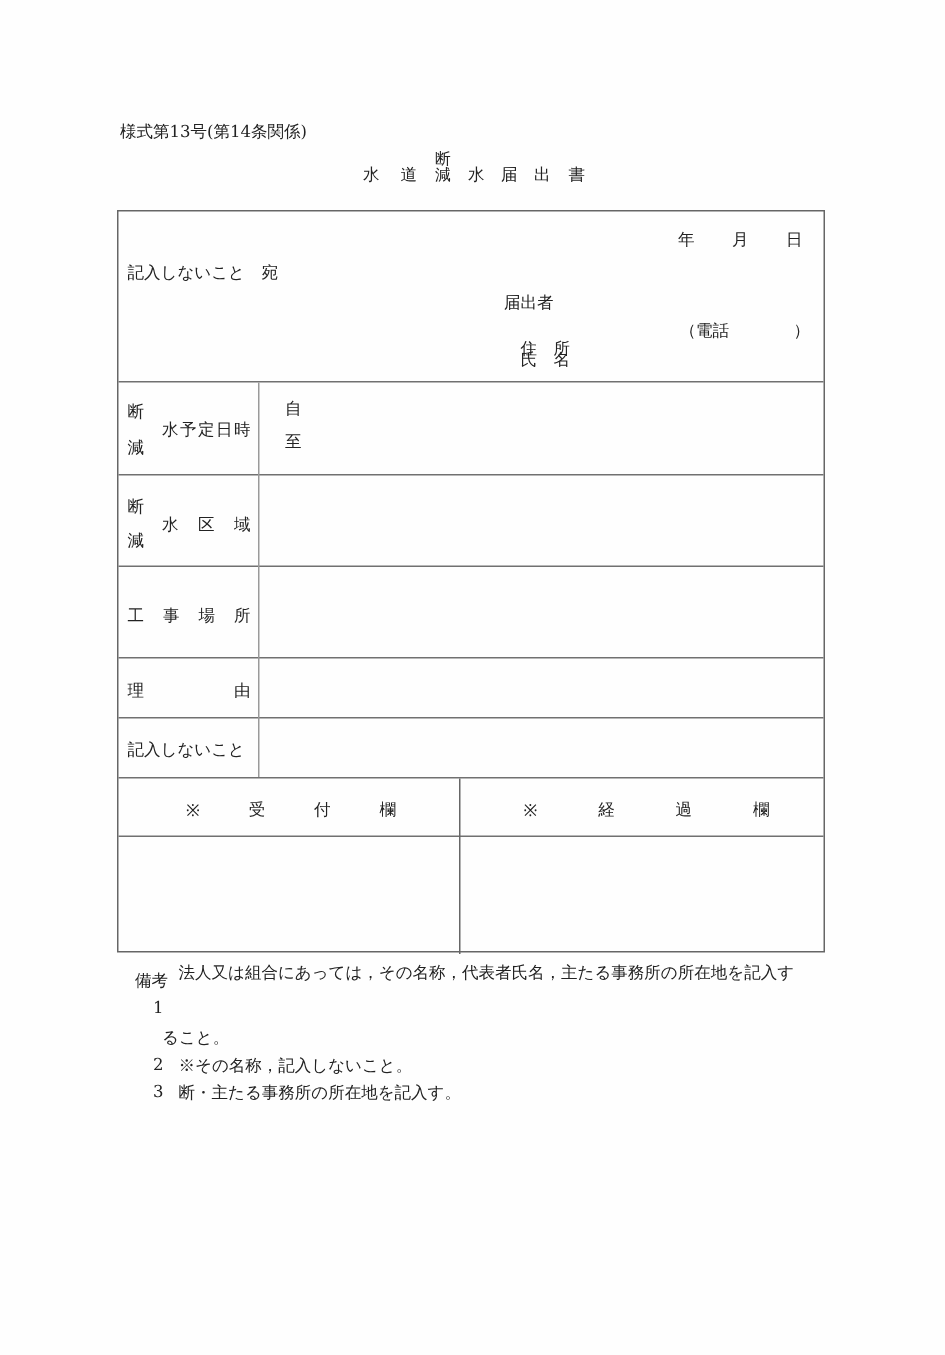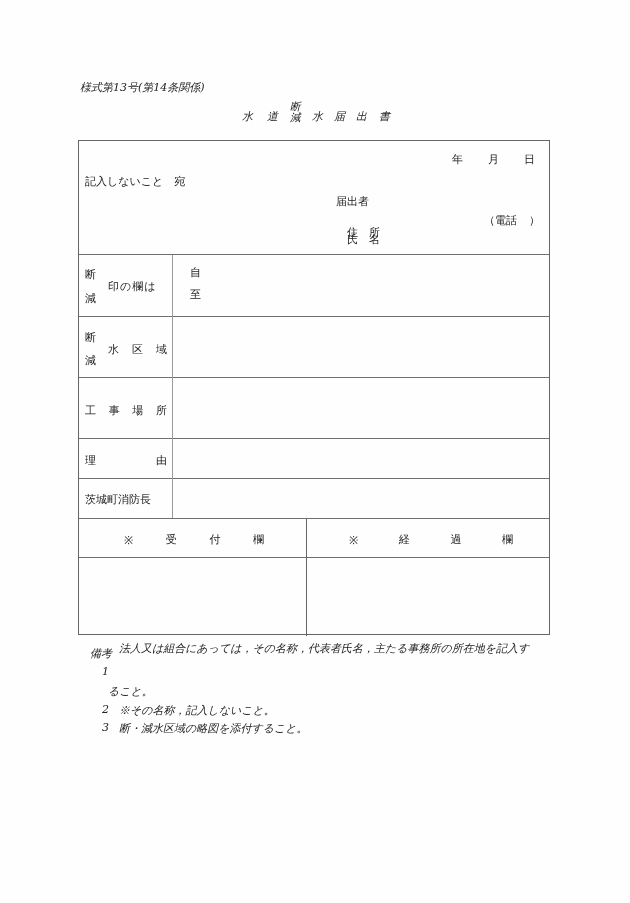--- a/index.html
+++ b/index.html
@@ -1,21 +1,21 @@
 <!DOCTYPE html>
 <html><head>
 <meta charset="utf-8">
 <style>
   html, body { margin:0; padding:0; }
   body {
     width:630px; height:903px; background:#fefefe; position:relative;
     font-family: "DejaVu Serif", "Liberation Serif", serif;
     color:#222; font-size:11px; overflow:hidden;
   }
-  .abs { position:absolute; white-space:nowrap;font-style:italic; }
+  .abs { position:absolute; white-space:nowrap; }
   .form-header { left:80px; top:80px; font-size:11px; }
   .title { top:103px; left:238px; height:26px; }
   .title span { position:absolute; font-size:11px; }
   .title .stack { font-size:10.5px; line-height:11px; top:-2px; text-align:center; }
   .grid { position:absolute; left:78px; top:140px; width:472px; height:495px;
           border:1.5px solid #666; box-sizing:border-box; }
   .hline { position:absolute; height:0; border-top:1.5px solid #707070; }
   .vline { position:absolute; width:0; border-left:1.5px solid #9a9a9a; }
   .vline.dark { border-left-color:#666; }
   .t { position:absolute; white-space:nowrap; font-size:11px; }
@@ -40,38 +40,38 @@
 </div>
 
 <div class="grid">
 
   <div class="t" style="left:373px;top:11px">年</div>
   <div class="t" style="left:409px;top:11px">月</div>
   <div class="t" style="left:445px;top:11px">日</div>
   <div class="t" style="left:6px;top:33px">記入しないこと　宛</div>
   <div class="t" style="left:257px;top:53px">届出者</div>
   <div class="t" style="left:268px;top:84px">住　所</div>
-  <div class="t" style="left:405px;top:72px">（電話</div>
+  <div class="t" style="left:374px;top:72px">（電話</div>
   <div class="t" style="left:450px;top:72px">）</div>
   <div class="t" style="left:268px;top:91px">氏　名</div>
 
   <div class="hline" style="left:0;width:100%;top:113px"></div>
   <div class="hline" style="left:0;width:100%;top:175px"></div>
   <div class="hline" style="left:0;width:100%;top:236px"></div>
   <div class="hline" style="left:0;width:100%;top:297px"></div>
   <div class="hline" style="left:0;width:100%;top:337px"></div>
   <div class="hline" style="left:0;width:100%;top:377px"></div>
   <div class="hline" style="left:0;width:100%;top:416px"></div>
 
   <div class="vline" style="left:93px;top:114px;height:263px"></div>
   <div class="vline dark" style="left:227px;top:378px;height:117px"></div>
 
   <div class="t" style="left:6px;top:126px">断</div>
   <div class="t" style="left:6px;top:150px">減</div>
-  <div class="t" style="left:29px;top:138px;letter-spacing:1px">印の欄は</div>
+  <div class="t" style="left:29px;top:138px;letter-spacing:1px">水予定日時</div>
   <div class="t" style="left:111px;top:124px">自</div>
   <div class="t" style="left:111px;top:146px">至</div>
   <div style="position:absolute;left:95px;top:115px;width:375px;height:59px"></div>
 
   <div class="t" style="left:6px;top:189px">断</div>
   <div class="t" style="left:6px;top:212px">減</div>
   <div class="t spread" style="left:29px;top:201px;width:59px">
     <span>水</span>
     <span>区</span>
     <span>域</span>
@@ -85,21 +85,21 @@
     <span>所</span>
   </div>
   <div style="position:absolute;left:95px;top:238px;width:375px;height:58px"></div>
 
   <div class="t spread" style="left:6px;top:312px;width:82px">
     <span>理</span>
     <span>由</span>
   </div>
   <div style="position:absolute;left:95px;top:299px;width:375px;height:37px"></div>
 
-  <div class="t" style="left:6px;top:351px">茨城町消防長</div>
+  <div class="t" style="left:6px;top:351px">記入しないこと</div>
   <div style="position:absolute;left:95px;top:339px;width:375px;height:37px"></div>
 
   <div class="t spread" style="left:45px;top:391px;width:140px">
     <span>※</span>
     <span>受</span>
     <span>付</span>
     <span>欄</span>
   </div>
   <div class="t spread" style="left:270px;top:391px;width:164px">
     <span>※</span>
@@ -111,13 +111,13 @@
   <div style="position:absolute;left:229px;top:418px;width:241px;height:75px"></div>
 </div>
 
 <div class="abs" style="left:90px;top:646px">備考</div>
 <div class="abs" style="left:102px;top:665px">1</div>
 <div class="abs" style="left:119px;top:641px">法人又は組合にあっては，その名称，代表者氏名，主たる事務所の所在地を記入す</div>
 <div class="abs" style="left:108px;top:684px">ること。</div>
 <div class="abs" style="left:102px;top:703px">2</div>
 <div class="abs" style="left:119px;top:703px">※その名称，記入しないこと。</div>
 <div class="abs" style="left:102px;top:721px">3</div>
-<div class="abs" style="left:119px;top:721px">断・減水区域の略図を添付すること。</div>
+<div class="abs" style="left:119px;top:721px">断・主たる事務所の所在地を記入す。</div>
 
 </body></html>

